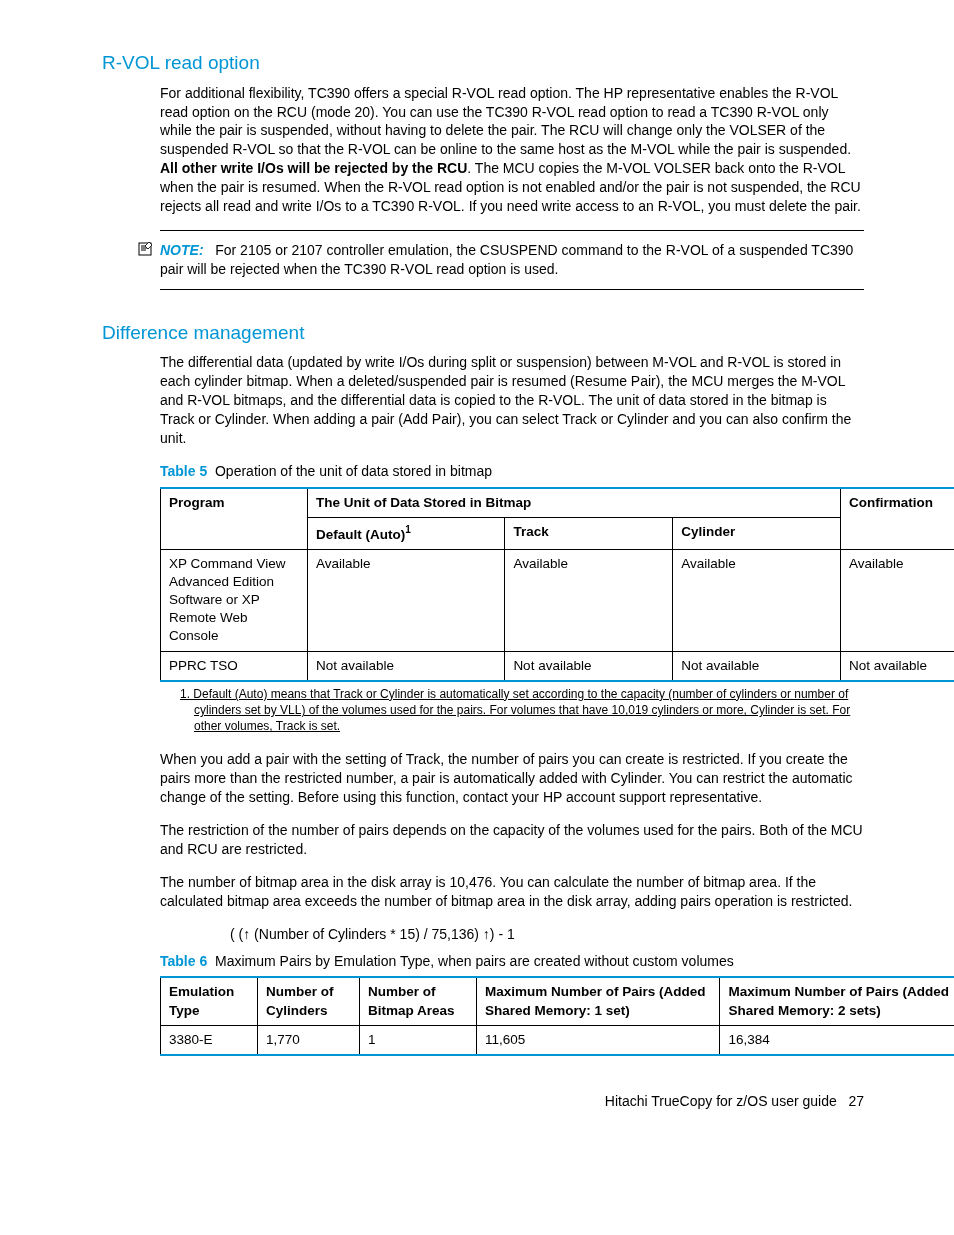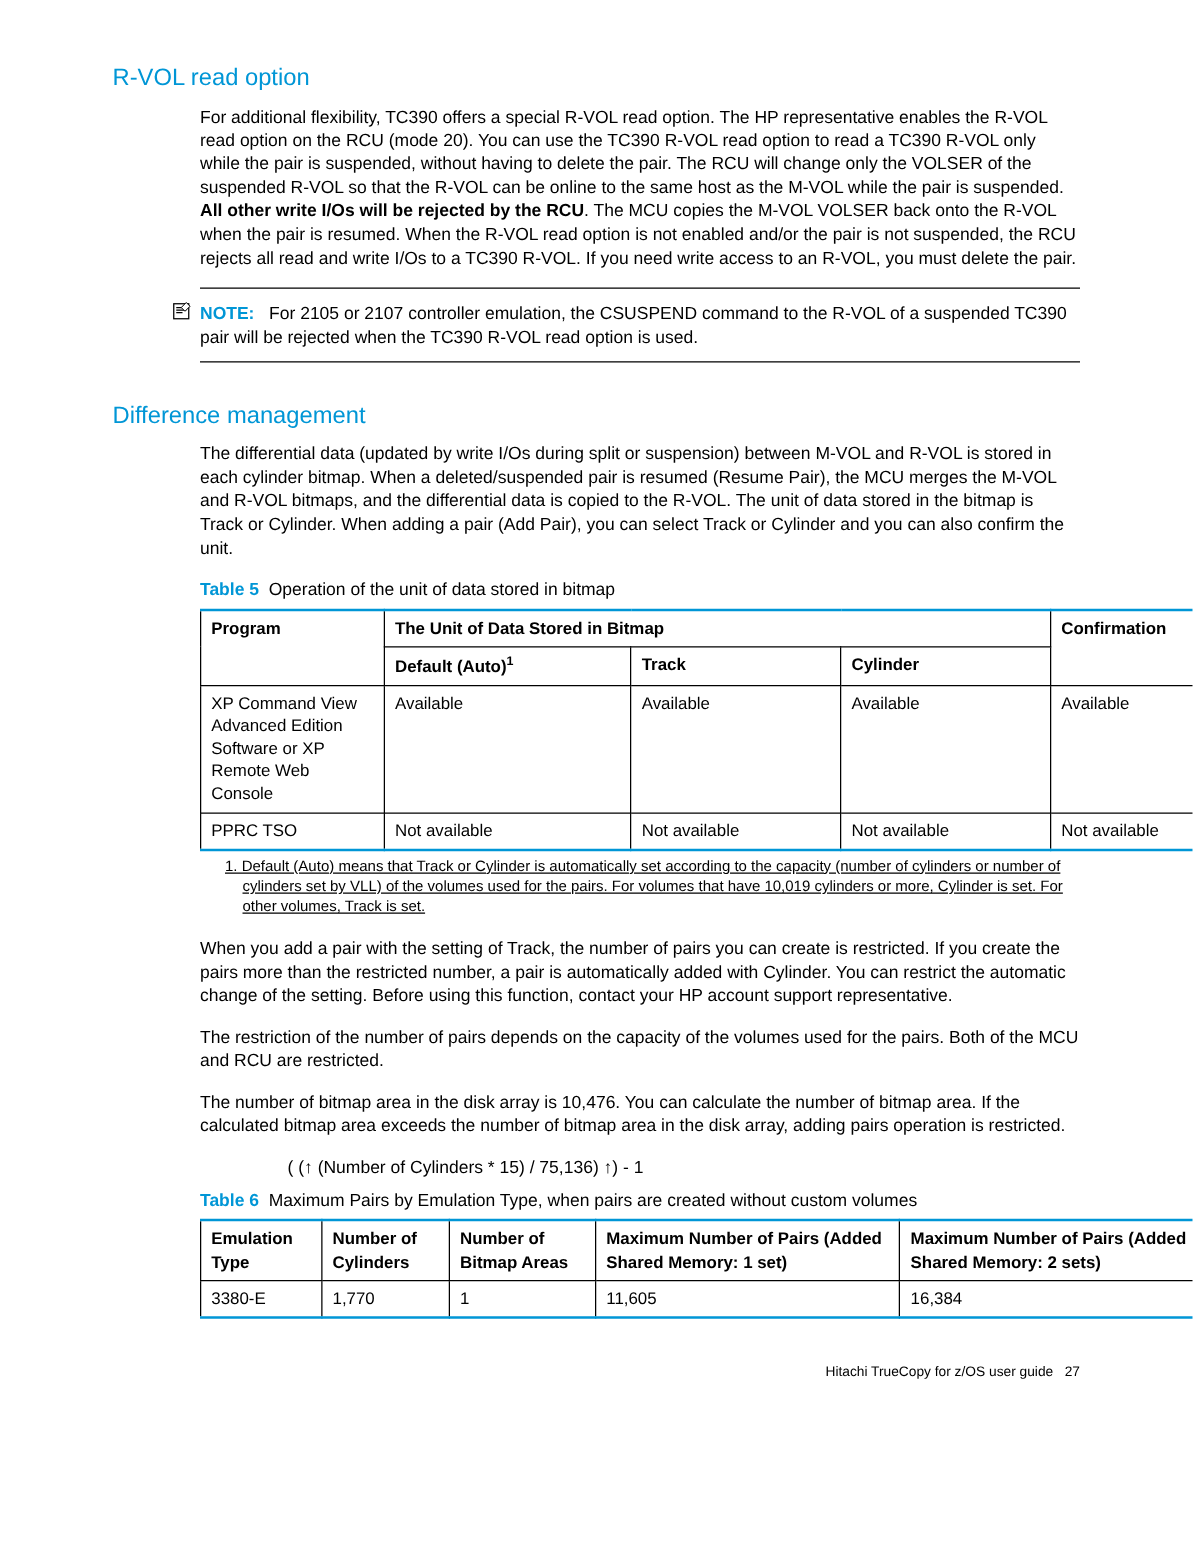--- a/index.html
+++ b/index.html
@@ -10,21 +10,21 @@
     margin: 0;
     padding: 50px 90px 40px 90px;
     width: 954px;
     box-sizing: border-box;
     line-height: 1.35;
   }
   h2 {
     font-weight: 400;
     font-size: 19px;
     color: #0096d6;
-    margin: 0 0 8px 0;
+    margin: 0 0 8px 12px;
   }
   .body-indent {
     margin-left: 70px;
   }
   p {
     margin: 0 0 14px 0;
   }
   .bold { font-weight: bold; }
   .note-block {
     border-top: 1px solid #000;
@@ -35,20 +35,21 @@
   }
   .note-icon {
     position: absolute;
     left: -22px;
     top: 10px;
     font-size: 13px;
   }
   .note-label {
     font-weight: bold;
     color: #0096d6;
+    font-style: italic;
   }
   .table-caption {
     margin: 8px 0 6px 0;
   }
   .table-caption .tcap-label {
     font-weight: bold;
     color: #0096d6;
   }
   table {
     border-collapse: collapse;
@@ -68,21 +69,21 @@
     font-size: 12px;
     margin: 4px 0 16px 20px;
     text-indent: -14px;
     padding-left: 14px;
     text-decoration: underline;
   }
   .sup { font-size: 10px; vertical-align: super; }
   .eq-indent { margin-left: 40px; }
   .footer {
     text-align: right;
-    font-size: 11px;
+    font-size: 14px;
     margin-top: 36px;
   }
 </style>
 </head>
 <body>
 
 <h2>R-VOL read option</h2>
 
 <div class="body-indent">
   <p>

